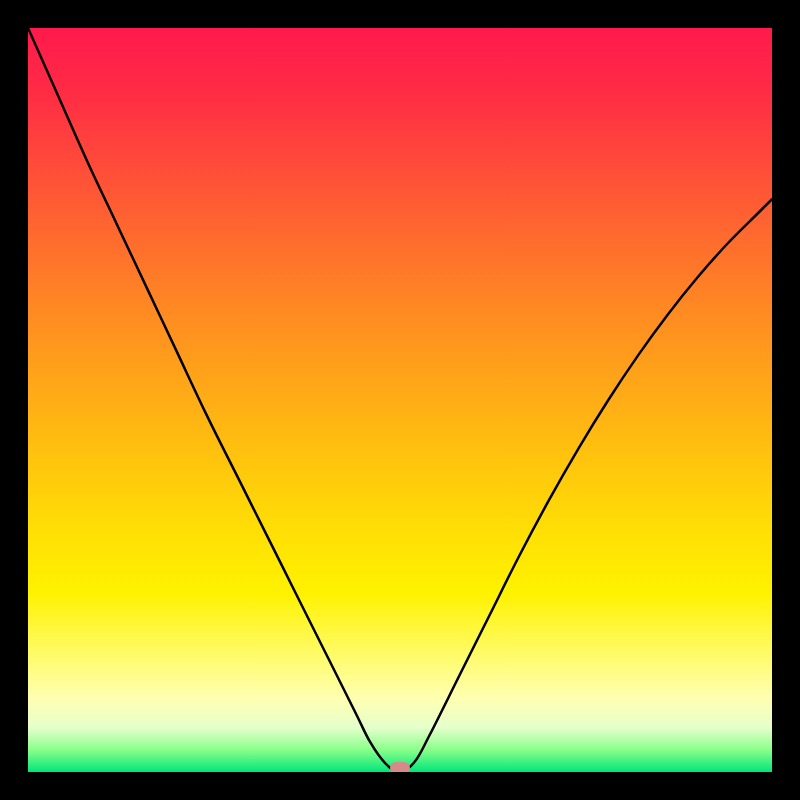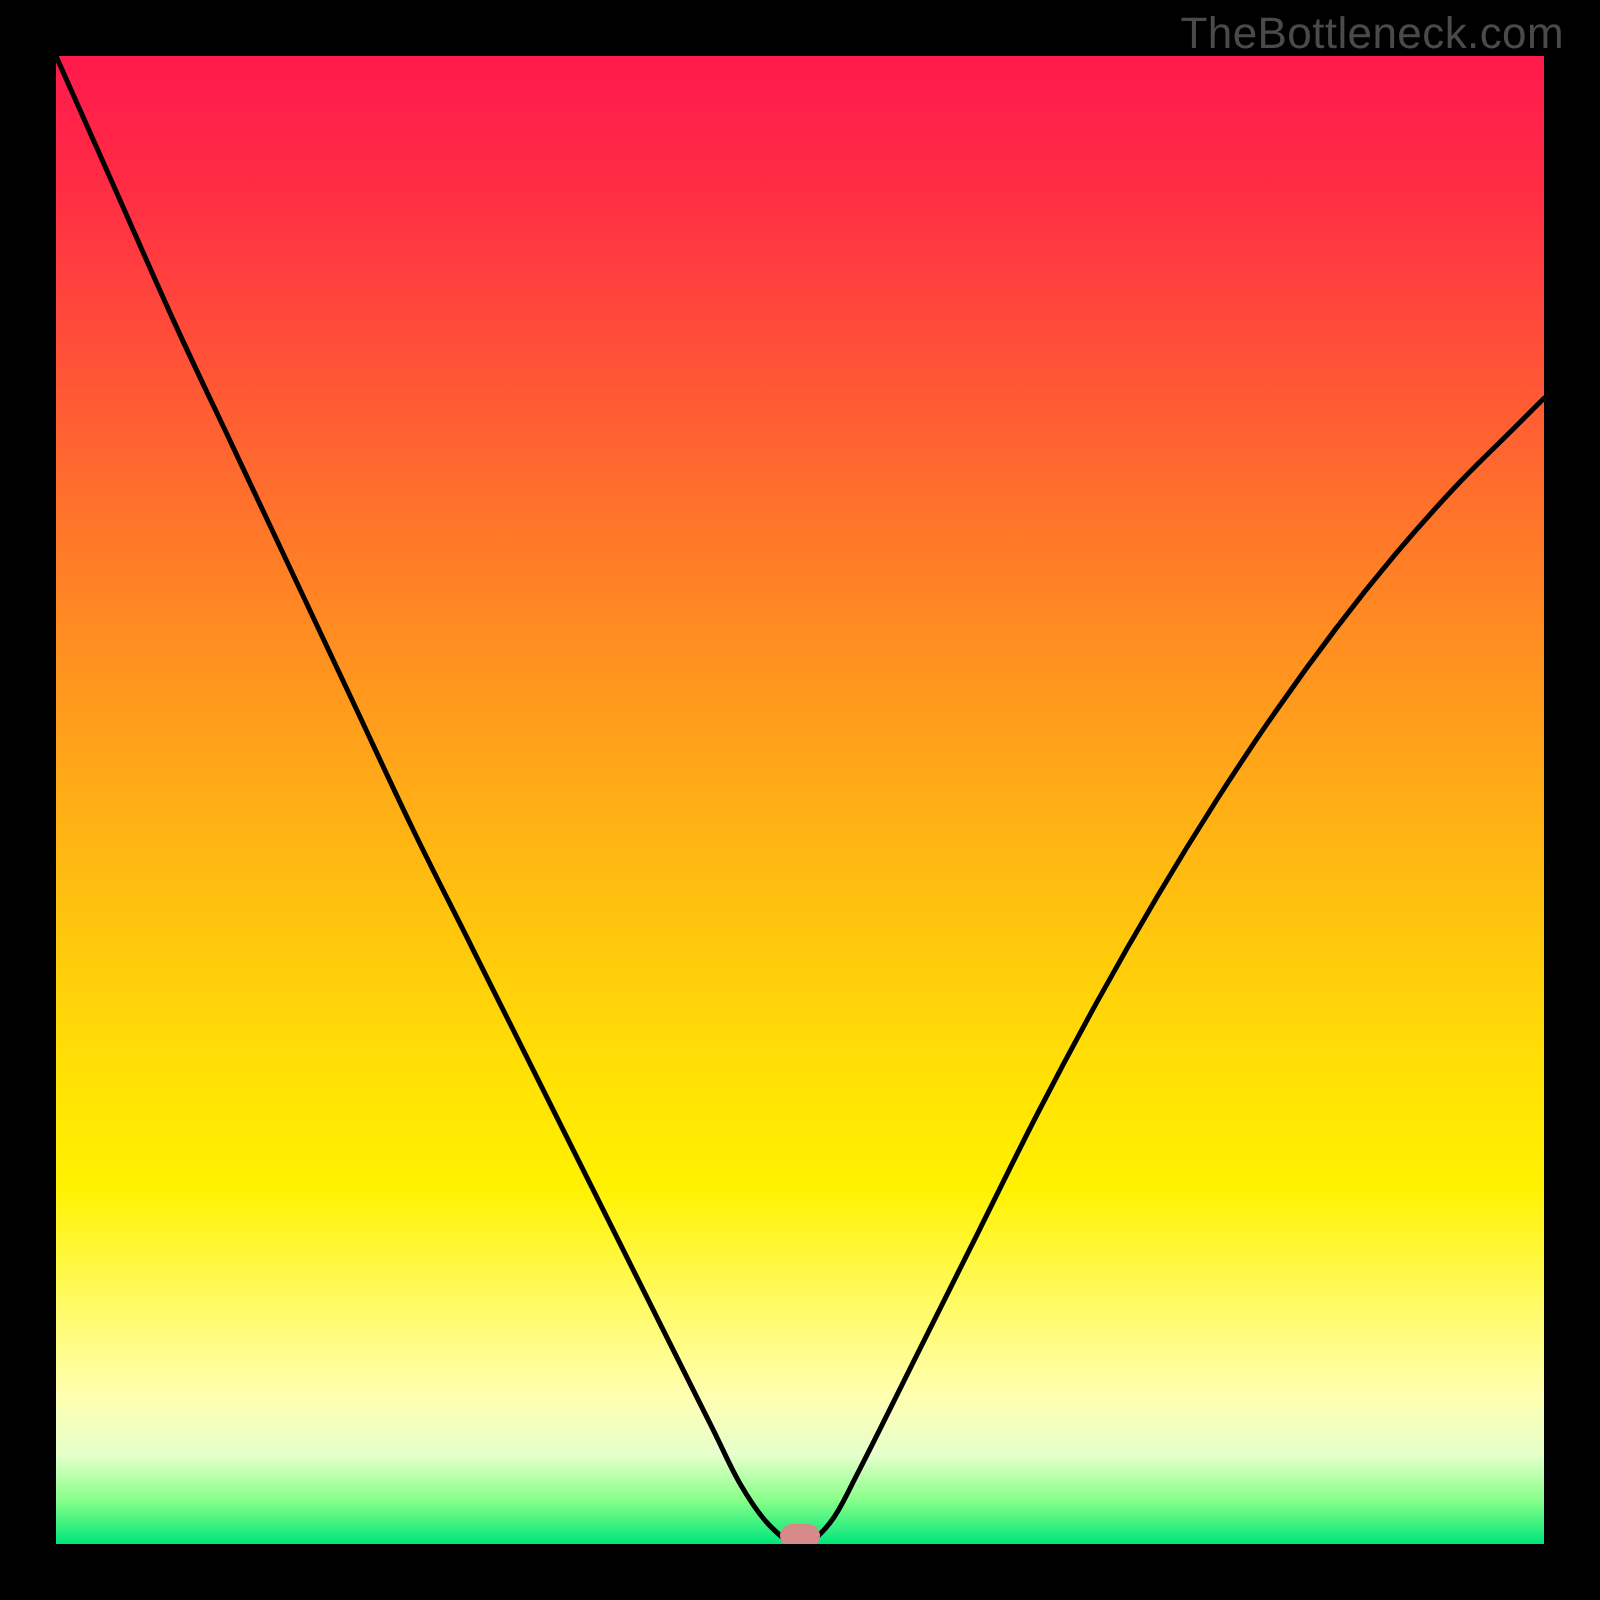--- a/index.html
+++ b/index.html
@@ -66,21 +66,20 @@
     height: 12px;
     border-radius: 6px;
     background: #d68a8a;
     transform: translate(-50%, -50%);
   }
 </style>
 </head>
 <body>
 
 <div class="frame">
-  <div class="watermark">TheBottleneck.com</div>
 
   <div class="plot-area">
     <div class="gradient"></div>
 
     <svg class="curve" viewBox="0 0 744 744" preserveAspectRatio="none">
       <path id="curve-path" fill="none" stroke="#000000" stroke-width="2.5" stroke-linecap="round" d="M 0.00 0.00 C 5.36 12.05, 19.05 42.85, 29.76 66.96 C 40.47 91.07, 48.81 110.48, 59.52 133.92 C 70.23 157.36, 78.57 174.39, 89.28 197.16 C 99.99 219.93, 108.33 237.63, 119.04 260.40 C 129.75 283.17, 138.09 300.87, 148.80 323.64 C 159.51 346.41, 167.85 364.78, 178.56 386.88 C 189.27 408.98, 197.61 424.97, 208.32 446.40 C 219.03 467.83, 227.37 484.49, 238.08 505.92 C 248.79 527.35, 257.13 544.01, 267.84 565.44 C 278.55 586.87, 286.89 603.53, 297.60 624.96 C 308.31 646.39, 319.32 668.41, 327.36 684.48 C 335.40 700.55, 336.88 705.13, 342.24 714.24 C 347.60 723.35, 351.76 729.72, 357.12 735.07 C 362.48 740.43, 366.64 744.27, 372.00 744.00 C 377.36 743.73, 381.52 740.28, 386.88 733.58 C 392.24 726.89, 393.72 722.33, 401.76 706.80 C 409.80 691.27, 420.81 668.71, 431.52 647.28 C 442.23 625.85, 450.57 609.19, 461.28 587.76 C 471.99 566.33, 480.33 549.00, 491.04 528.24 C 501.75 507.48, 510.09 491.86, 520.80 472.44 C 531.51 453.02, 539.85 438.44, 550.56 420.36 C 561.27 402.28, 569.61 388.74, 580.32 372.00 C 591.03 355.26, 599.37 342.76, 610.08 327.36 C 620.79 311.96, 629.13 300.50, 639.84 286.44 C 650.55 272.38, 658.89 261.96, 669.60 249.24 C 680.31 236.52, 688.65 227.14, 699.36 215.76 C 710.07 204.38, 721.08 194.04, 729.12 186.00 C 737.16 177.96, 741.32 173.80, 744.00 171.12"></path>
     </svg>
 
     <div id="min-marker" class="marker" style="left: 372px; top: 740px; background: rgb(214, 138, 138);"></div>
   </div>

